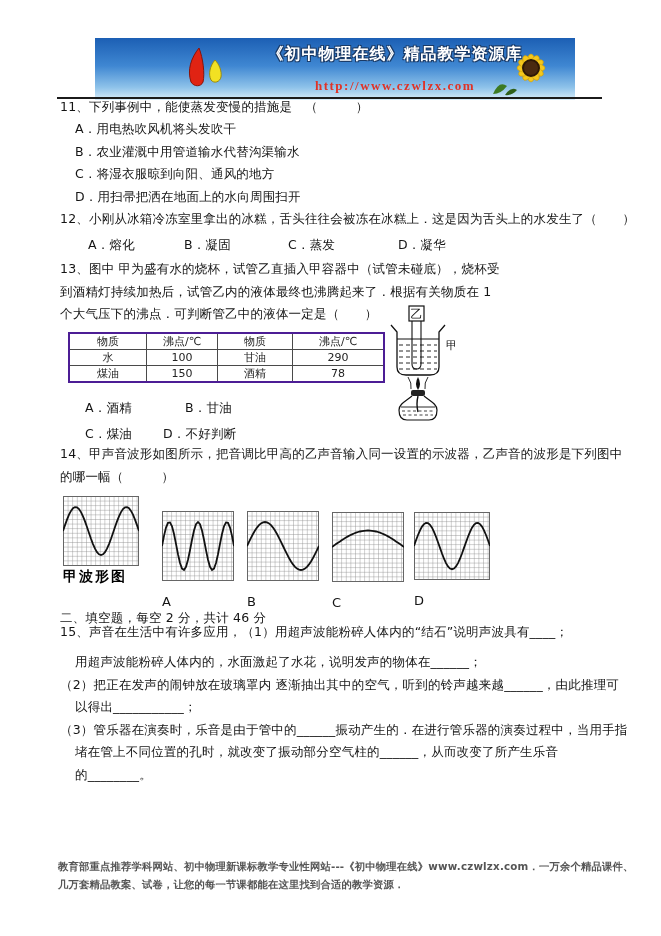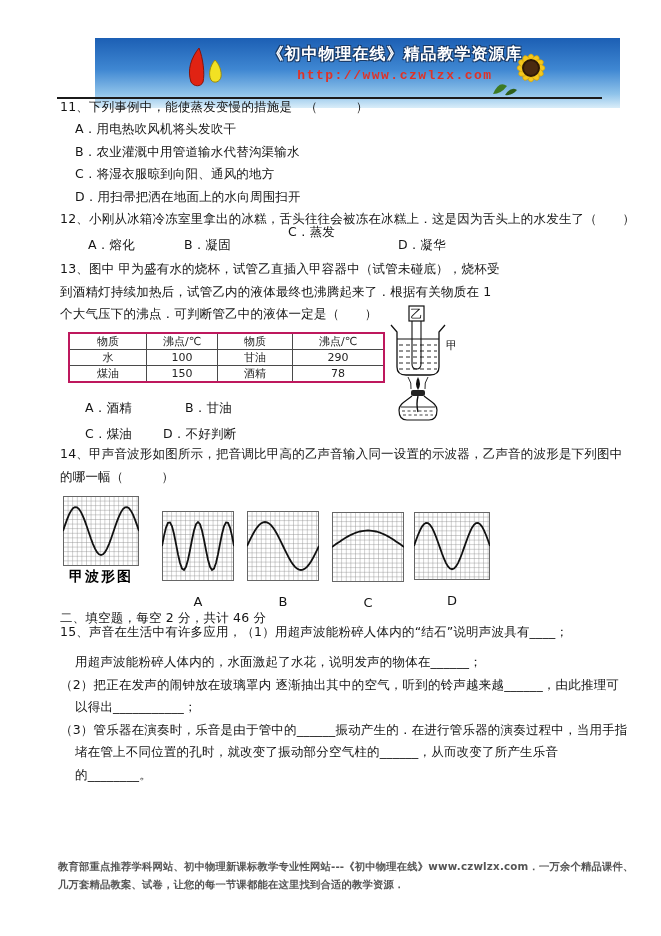--- a/index.html
+++ b/index.html
@@ -1,34 +1,34 @@
 <!DOCTYPE html>
 <html><head>
 <meta charset="utf-8">
 <style>
   html,body{margin:0;padding:0;background:#fff;}
   body{width:661px;height:936px;position:relative;font-family:"DejaVu Sans","Liberation Sans",sans-serif;color:#141414;overflow:hidden;}
   .line{position:absolute;font-size:12.5px;line-height:16px;white-space:nowrap;letter-spacing:0.2px;}
   
-  .banner{position:absolute;left:95px;top:38px;width:480px;height:70px;overflow:hidden;
-          background:linear-gradient(180deg,#1c5fb4 0%,#3f87d2 45%,#8fc3ea 80%,#d9edf9 100%);padding-left:45px;}
+  .banner{position:absolute;left:95px;top:38px;width:480px;height:62px;overflow:hidden;
+          background:linear-gradient(180deg,#1c5fb4 0%,#3f87d2 45%,#8fc3ea 80%,#d9edf9 100%);}
   .banner-inner{position:absolute;left:150px;top:6px;width:300px;display:flex;flex-direction:column;align-items:center;}
   .banner-title{font-size:16px;font-weight:bold;color:#ffffff;letter-spacing:1px;
                 text-shadow:1px 1px 0 #1a3a66,-1px -1px 0 #1a3a66,1px -1px 0 #1a3a66,-1px 1px 0 #1a3a66;}
-  .banner-url{font-size:13px;font-weight:bold;color:#e03226;font-family:Liberation Mono, monospace;letter-spacing:1.5px;margin-top:3px;text-align:right;}
+  .banner-url{font-size:13px;font-weight:bold;color:#e03226;font-family:Liberation Serif, serif;letter-spacing:1.5px;margin-top:13px;text-align:right;}
   .logo-svg{position:absolute;left:86px;top:8px;}
   .sunflower-svg{position:absolute;left:396px;top:4px;}
   .divider{position:absolute;left:57px;top:97px;width:545px;height:2px;background:#1b1b1b;}
   
-  .bp-table{position:absolute;left:68px;top:332px;border-collapse:collapse;border:2px solid #be185d;}
+  .bp-table{position:absolute;left:68px;top:332px;border-collapse:collapse;border:2px solid #4c1d95;}
   .bp-table th,.bp-table td{border:1px solid #4a4a4a;font-weight:normal;font-size:11px;
       text-align:center;height:15px;padding:0 2px;line-height:15px;color:#222;}
   .bp-table .c1{width:72px;} .bp-table .c2{width:66px;} .bp-table .c3{width:70px;} .bp-table .c4{width:86px;}
   
-  .wave-group{position:absolute;display:flex;flex-direction:column;align-items:center;}
+  .wave-group{position:absolute;display:flex;flex-direction:column;align-items:flex-start;}
   .wave-box{line-height:0;}
   .wave-label{font-size:13px;margin-top:13px;color:#141414;}
   .wave-ref-label{font-size:14px;font-weight:bold;margin-top:2px;letter-spacing:2px;color:#000;}
   
   .footer-line{position:absolute;font-size:10.3px;font-weight:bold;color:#555;white-space:nowrap;letter-spacing:0.2px;}
   .fig{position:absolute;left:388px;top:305px;line-height:0;}
 </style>
 </head>
 <body>
 
@@ -62,21 +62,21 @@
 
 <div class="line" style="left:60px;top:99px">11、下列事例中，能使蒸发变慢的措施是　（　　　）</div>
 <div class="line" style="left:75px;top:121px">A．用电热吹风机将头发吹干</div>
 <div class="line" style="left:75px;top:144px">B．农业灌溉中用管道输水代替沟渠输水</div>
 <div class="line" style="left:75px;top:166px">C．将湿衣服晾到向阳、通风的地方</div>
 <div class="line" style="left:75px;top:189px">D．用扫帚把洒在地面上的水向周围扫开</div>
 
 <div class="line" style="left:60px;top:211px">12、小刚从冰箱冷冻室里拿出的冰糕，舌头往往会被冻在冰糕上．这是因为舌头上的水发生了（　　）</div>
 <div class="line" style="left:88px;top:237px">A．熔化</div>
 <div class="line" style="left:184px;top:237px">B．凝固</div>
-<div class="line" style="left:288px;top:224px">C．蒸发</div>
+<div class="line" style="left:288px;top:237px">C．蒸发</div>
 <div class="line" style="left:398px;top:237px">D．凝华</div>
 
 <div class="line" style="left:60px;top:261px">13、图中 甲为盛有水的烧杯，试管乙直插入甲容器中（试管未碰底），烧杯受</div>
 <div class="line" style="left:60px;top:284px">到酒精灯持续加热后，试管乙内的液体最终也沸腾起来了．根据有关物质在 1</div>
 <div class="line" style="left:60px;top:306px">个大气压下的沸点．可判断管乙中的液体一定是（　　）</div>
 
 <table class="bp-table">
   <tbody>
       <tr>
     <th class="c1">物质</th>

